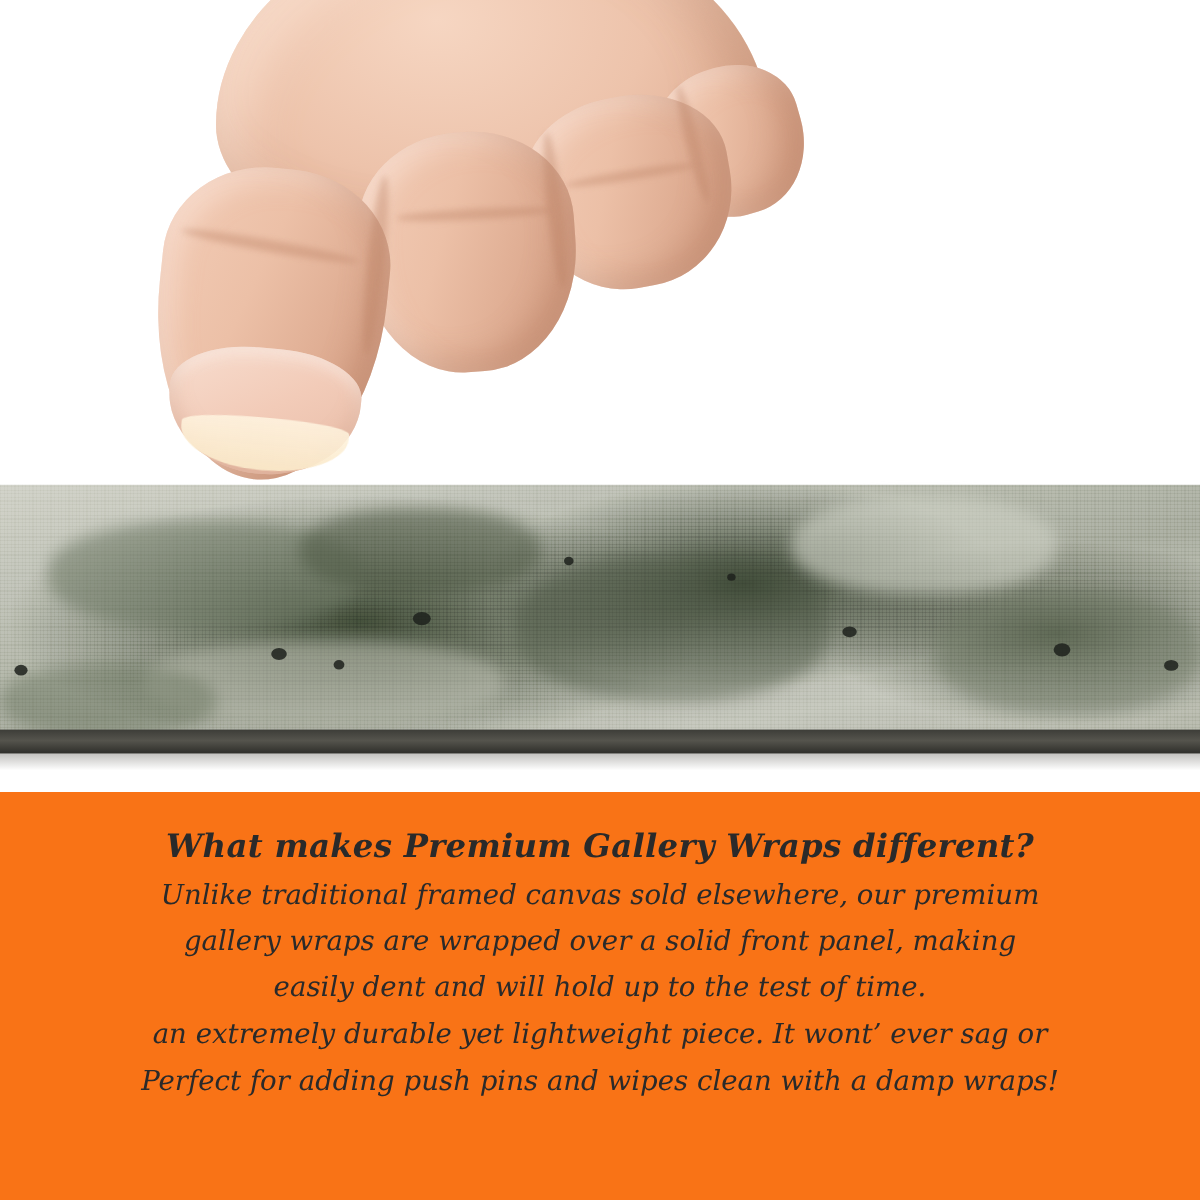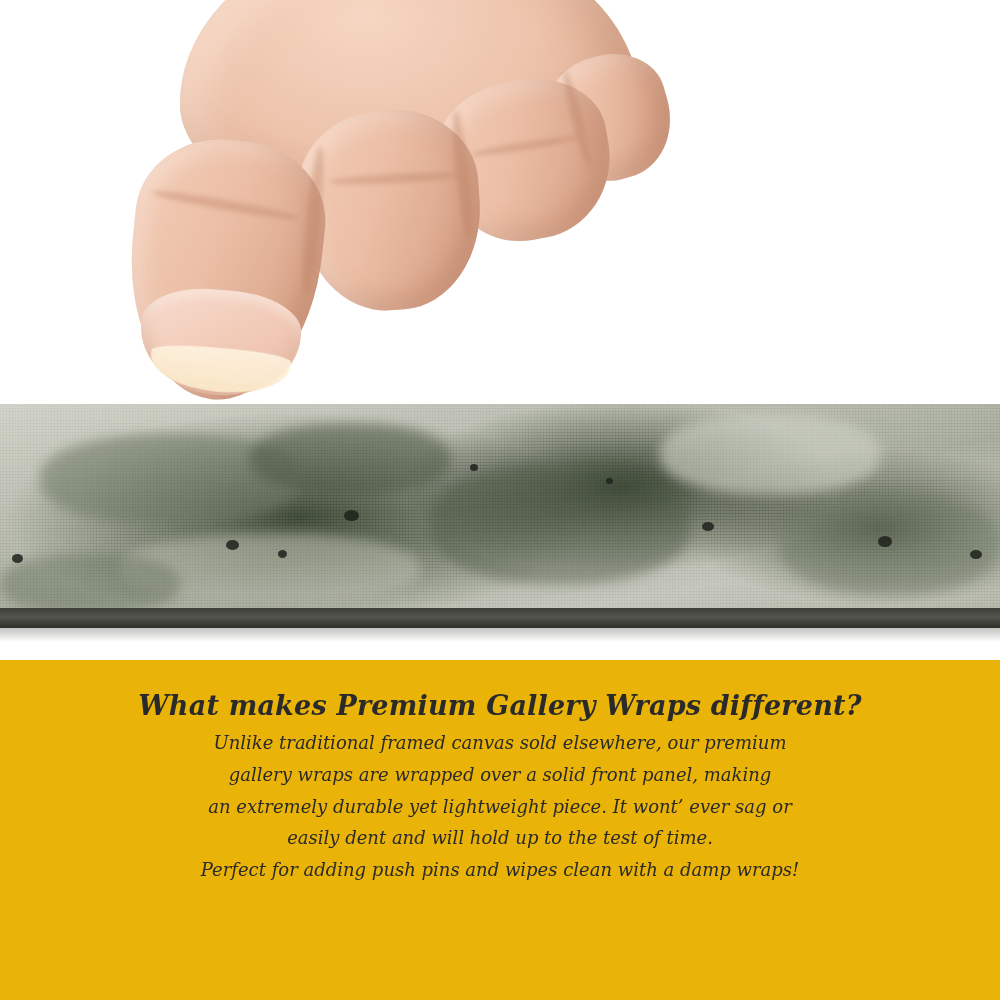--- a/index.html
+++ b/index.html
@@ -10,21 +10,21 @@
   body {
     width: 1000px;
     height: 1000px;
     font-family: "DejaVu Sans", sans-serif;
     overflow: hidden;
   }
   .page {
     position: relative;
     width: 1000px;
     height: 1000px;
-    background: #eab308;
+    background: #f97316;
     overflow: hidden;
   }
 
   
   .photo {
     position: absolute;
     left: 0;
     top: 0;
     width: 1000px;
     height: 660px;
@@ -180,21 +180,21 @@
     font-style: italic;
   }
   .caption-heading {
     font-size: 27px;
     font-weight: 700;
     letter-spacing: 0.2px;
     margin-bottom: 10px;
   }
   .caption-body p {
     margin: 0 0 7px 0;
-    font-size: 18px;
+    font-size: 23px;
     line-height: 1.38;
     font-weight: 400;
   }
 </style>
 </head>
 <body>
 
 <div class="page">
 
   <div class="photo">
@@ -241,19 +241,19 @@
       <div class="slab-edge"></div>
       <div class="slab-shadow"></div>
     </div>
   </div>
 
   <div class="caption">
     <div class="caption-heading">What makes Premium Gallery Wraps different?</div>
     <div class="caption-body">
       <p>Unlike traditional framed canvas sold elsewhere, our premium</p>
       <p>gallery wraps are wrapped over a solid front panel, making</p>
+      <p>easily dent and will hold up to the test of time.</p>
       <p>an extremely durable yet lightweight piece. It wont’ ever sag or</p>
-      <p>easily dent and will hold up to the test of time.</p>
       <p>Perfect for adding push pins and wipes clean with a damp wraps!</p>
     </div>
   </div>
 
 </div>
 
 </body></html>

